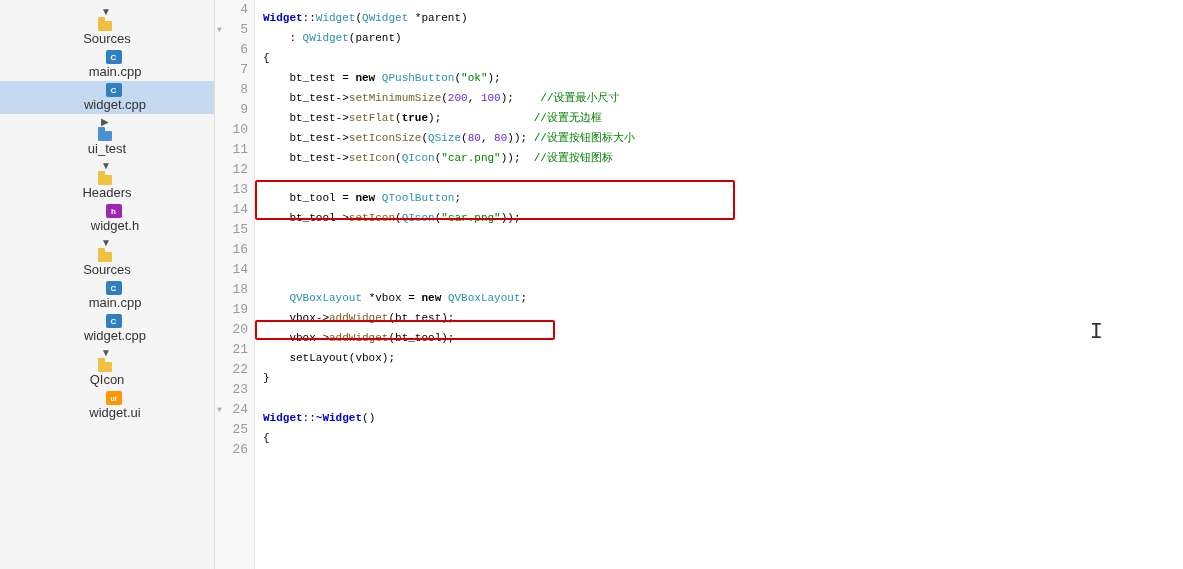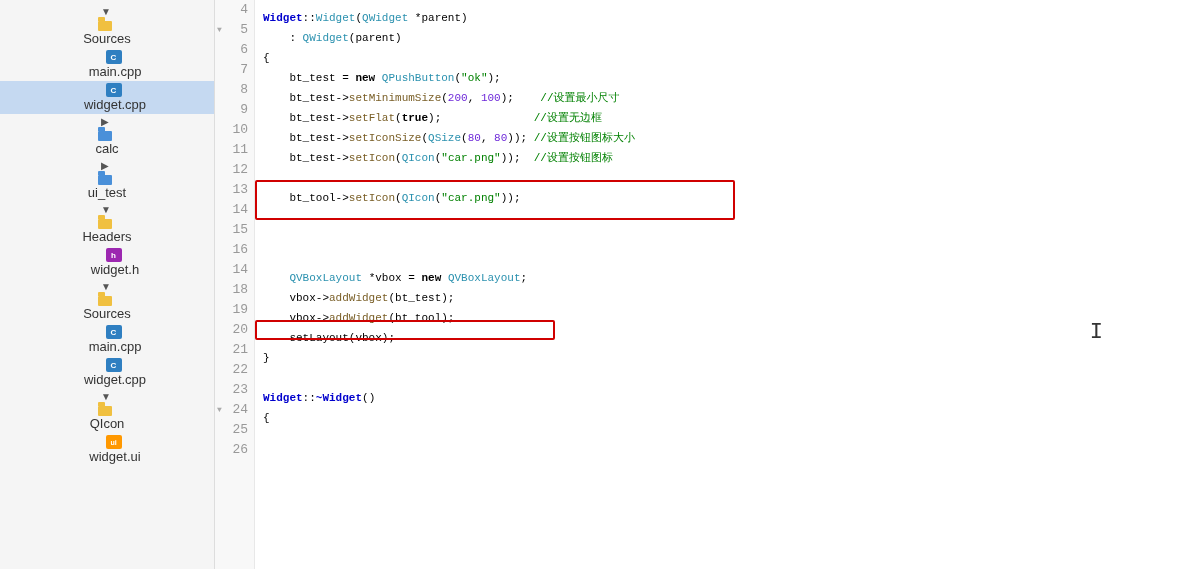--- a/index.html
+++ b/index.html
@@ -274,25 +274,20 @@
     </div>
     <div class="tree-item tree-indent-1">
       <span class="arrow empty"></span>
       <span class="icon-cpp">C</span>
       <span class="label">main.cpp</span>
     </div>
     <div class="tree-item tree-indent-1 selected">
       <span class="arrow empty"></span>
       <span class="icon-cpp">C</span>
       <span class="label">widget.cpp</span>
-    </div>
-    <div class="tree-item tree-indent-0">
-      <span class="arrow closed"></span>
-      <span class="icon-folder-blue"></span>
-      <span class="label">calc</span>
     </div>
     <div class="tree-item tree-indent-0">
       <span class="arrow closed"></span>
       <span class="icon-folder-blue"></span>
       <span class="label">ui_test</span>
     </div>
     <div class="tree-item tree-indent-0">
       <span class="arrow open"></span>
       <span class="icon-folder"></span>
       <span class="label">Headers</span>
@@ -359,20 +354,21 @@
     <div class="code-lines" id="code-lines" style="position: relative;">
         <div class="code-line"><span><span class="fn">Widget</span>::<span class="class-name">Widget</span>(<span class="class-name">QWidget</span> *parent)</span></div>
         <div class="code-line"><span>    : <span class="class-name">QWidget</span>(parent)</span></div>
         <div class="code-line"><span>{</span></div>
         <div class="code-line"><span>    bt_test = <span class="kw">new</span> <span class="class-name">QPushButton</span>(<span class="str">"ok"</span>);</span></div>
         <div class="code-line"><span>    bt_test-&gt;<span class="method">setMinimumSize</span>(<span class="num">200</span>, <span class="num">100</span>);    <span class="cmt">//设置最小尺寸</span></span></div>
         <div class="code-line"><span>    bt_test-&gt;<span class="method">setFlat</span>(<span class="kw">true</span>);              <span class="cmt">//设置无边框</span></span></div>
         <div class="code-line"><span>    bt_test-&gt;<span class="method">setIconSize</span>(<span class="class-name">QSize</span>(<span class="num">80</span>, <span class="num">80</span>)); <span class="cmt">//设置按钮图标大小</span></span></div>
         <div class="code-line"><span>    bt_test-&gt;<span class="method">setIcon</span>(<span class="class-name">QIcon</span>(<span class="str">"car.png"</span>));  <span class="cmt">//设置按钮图标</span></span></div>
         <div class="code-line"></div>
+        <div class="code-line"><span>    bt_tool = <span class="kw">new</span> <span class="class-name">QToolButton</span>;</span></div>
         <div class="code-line"><span>    bt_tool-&gt;<span class="method">setIcon</span>(<span class="class-name">QIcon</span>(<span class="str">"car.png"</span>));</span></div>
         <div class="code-line"></div>
         <div class="code-line"></div>
         <div class="code-line"></div>
         <div class="code-line"><span>    <span class="class-name">QVBoxLayout</span> *vbox = <span class="kw">new</span> <span class="class-name">QVBoxLayout</span>;</span></div>
         <div class="code-line"><span>    vbox-&gt;<span class="method">addWidget</span>(bt_test);</span></div>
         <div class="code-line"><span>    vbox-&gt;<span class="method">addWidget</span>(bt_tool);</span></div>
         <div class="code-line"><span>    setLayout(vbox);</span></div>
         <div class="code-line"><span>}</span></div>
         <div class="code-line"></div>

